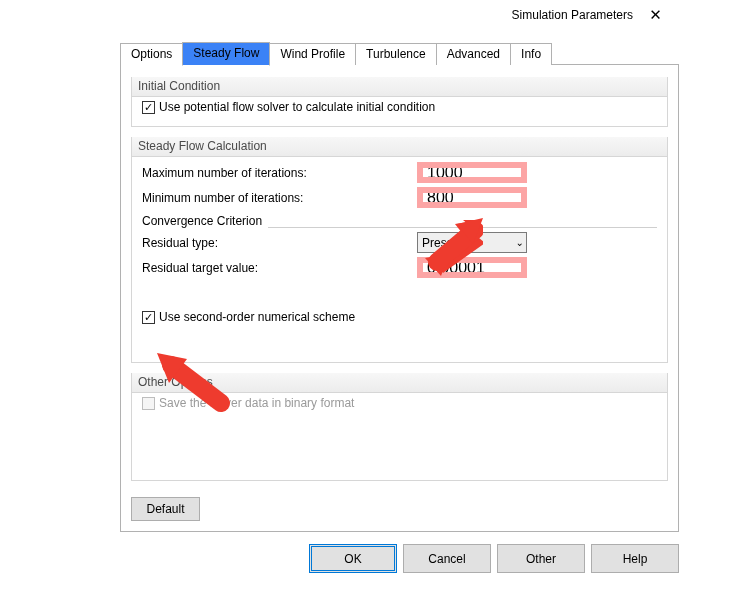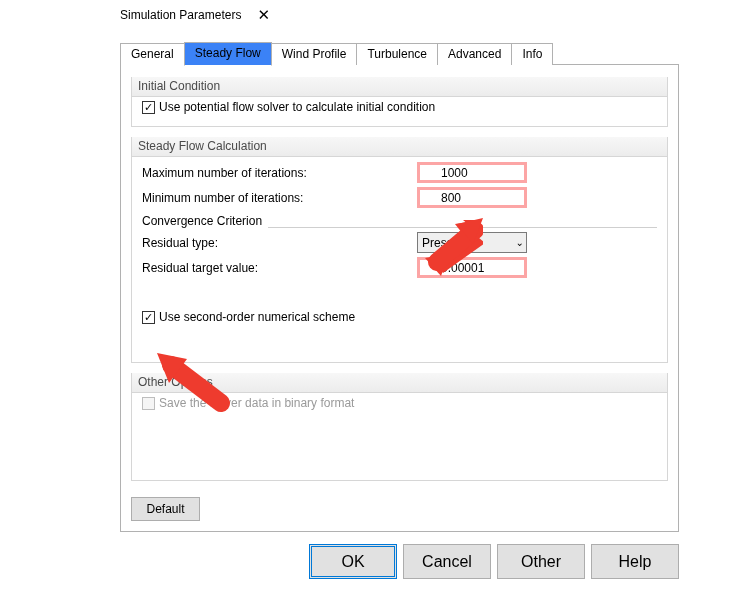--- a/index.html
+++ b/index.html
@@ -10,21 +10,21 @@
       background: #fff;
       color: #000;
       width: 729px;
       height: 601px;
       overflow: hidden;
     }
     .window { padding: 0; }
     .titlebar {
       display: flex;
       align-items: center;
-      justify-content: flex-start;
+      justify-content: flex-end;
       height: 30px;
       padding: 0 0 0 120px;
     }
     .title-text { font-size: 12px; }
     .close-btn {
       width: 45px;
       height: 30px;
       display: flex;
       align-items: center;
       justify-content: center;
@@ -110,24 +110,24 @@
     .cb-label.disabled { color:#9a9a9a; }
     .field-row {
       display: flex;
       align-items: center;
       margin: 4px 0;
     }
     .field-label { width: 275px; }
     .field-input {
       width: 110px;
       height: 21px;
-      border: 3px solid #fca5a5;
-      padding: 1px 21px;
+      border: 6px solid #fca5a5;
+      padding: 1px 4px;
       font-family: inherit;
-      font-size: 12px;
+      font-size: 16px;
     }
     .select-wrap {
       width: 110px;
       height: 21px;
       border: 1px solid #7a7a7a;
       display: flex;
       align-items: center;
       justify-content: space-between;
       padding: 0 2px 0 4px;
       background: #efefef;
@@ -152,25 +152,25 @@
       cursor: default;
     }
     .button-row {
       display: flex;
       justify-content: flex-end;
       gap: 6px;
       padding: 12px 50px 0 0;
     }
     .dlg-btn {
       width: 88px;
-      height: 35px;
+      height: 29px;
       border: 1px solid #adadad;
       background: #e1e1e1;
       font-family: inherit;
-      font-size: 16px;
+      font-size: 12px;
       cursor: default;
     }
     .dlg-btn.primary { border: 1px solid #0078d7; outline: 1px solid #0078d7; outline-offset: -3px; }
     
     .arrow {
       position: absolute;
       pointer-events: none;
     }
     .arrow svg { display:block; }
   </style>
@@ -178,21 +178,21 @@
 <body>
 
 <div class="window">
   <div class="titlebar">
     <span class="title-text">Simulation Parameters</span>
     <span class="close-btn">✕</span>
   </div>
 
   <div class="content-area">
     <div class="tab-strip">
-      <div class="tab">General</div>
+      <div class="tab">Options</div>
       <div class="tab active">Steady Flow</div>
       <div class="tab">Wind Profile</div>
       <div class="tab">Turbulence</div>
       <div class="tab">Advanced</div>
       <div class="tab">Info</div>
     </div>
 
     <div class="tab-body">
 
       <div class="groupbox">

